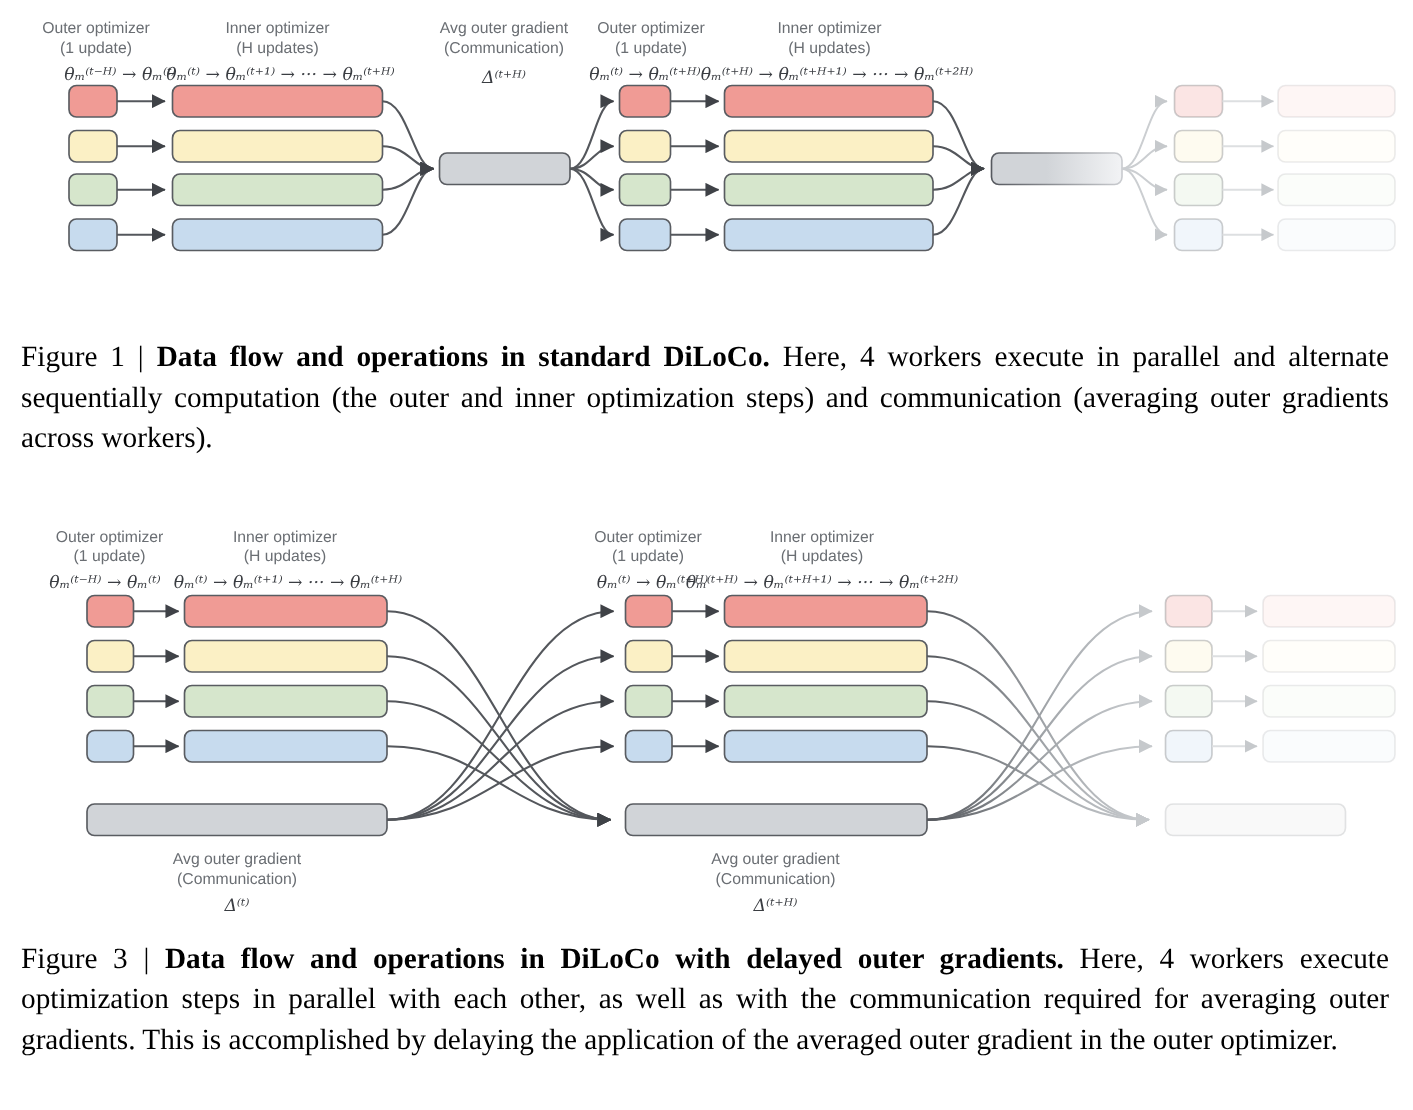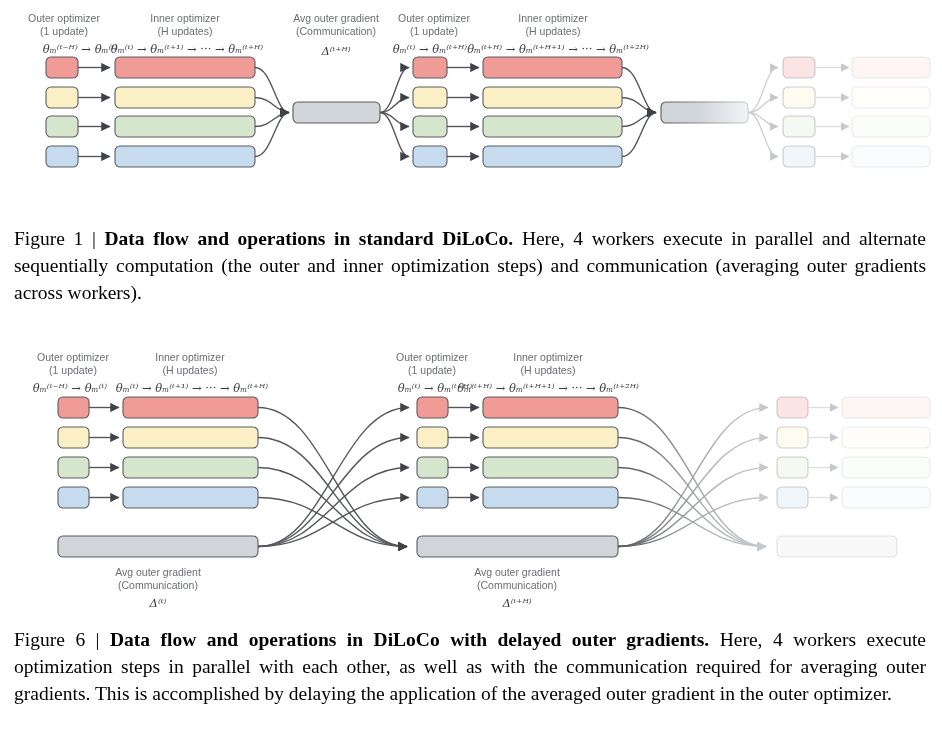--- a/index.html
+++ b/index.html
@@ -236,16 +236,16 @@
 
   <text class="lbl" x="158" y="226">Avg outer gradient</text>
   <text class="lbl" x="158" y="239">(Communication)</text>
   <text class="math" x="158" y="257">Δ⁽ᵗ⁾</text>
   <text class="lbl" x="517" y="226">Avg outer gradient</text>
   <text class="lbl" x="517" y="239">(Communication)</text>
   <text class="math" x="517" y="257">Δ⁽ᵗ⁺ᴴ⁾</text>
 </svg>
 
 <p class="caption" id="caption2">
-  <span>Figure 6 |</span>
+  <span>Figure 3 |</span>
   <b>Data flow and operations in DiLoCo with delayed outer gradients.</b>
   <span>Here, 4 workers execute optimization steps in parallel with each other, as well as with the communication required for averaging outer gradients. This is accomplished by delaying the application of the averaged outer gradient in the outer optimizer.</span>
 </p>
 
 </body></html>

